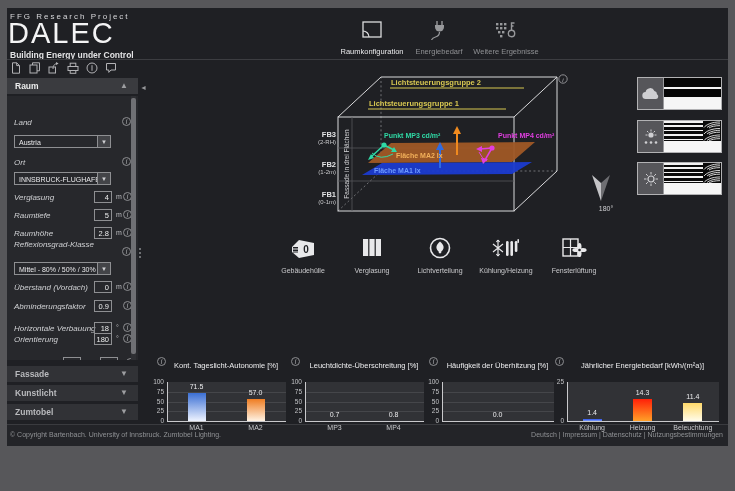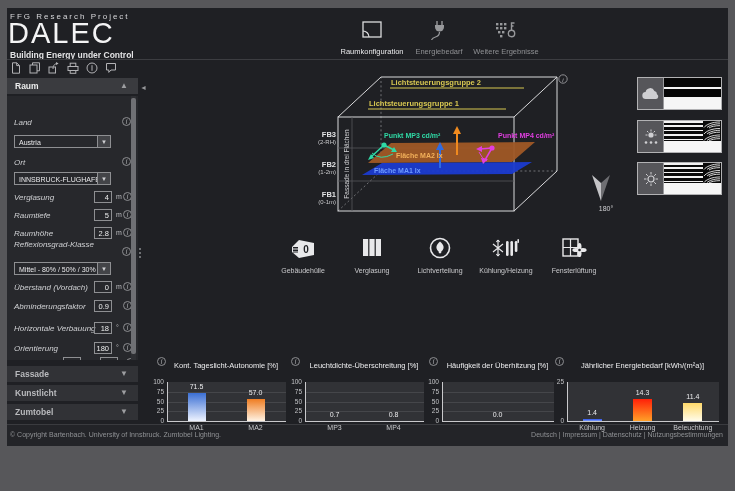--- a/index.html
+++ b/index.html
@@ -244,21 +244,21 @@
         <span class="info">i</span>
       </div>
 
       <div class="srow" style="top:226px">
         <span class="lbl">Horizontale Verbauung</span>
         <span class="numbox">18</span>
         <span class="unit">°</span>
         <span class="info">i</span>
       </div>
 
-      <div class="srow" style="top:246px">
+      <div class="srow" style="top:237px">
         <span class="lbl">Orientierung</span>
         <span class="numbox">180</span>
         <span class="unit">°</span>
         <span class="info">i</span>
       </div>
 
       <div class="srow" style="top:261px">
         <span class="lbl">Belegungszeit</span>
         <span class="numbox" style="left:49px">8</span>
         <span class="lbl" style="left:70px;top:2px">—</span>

